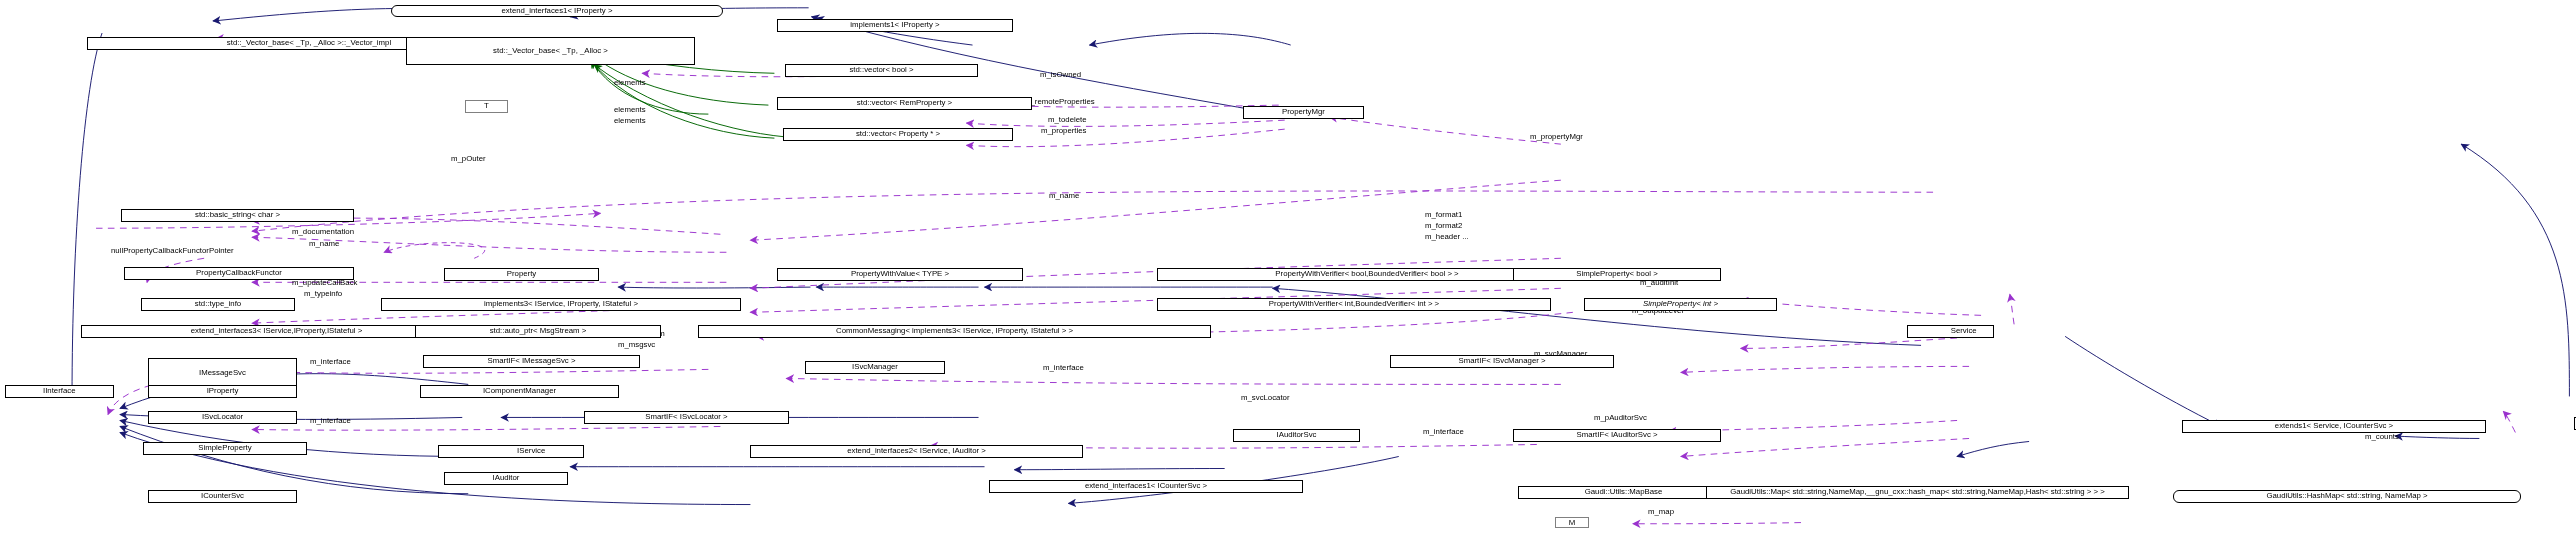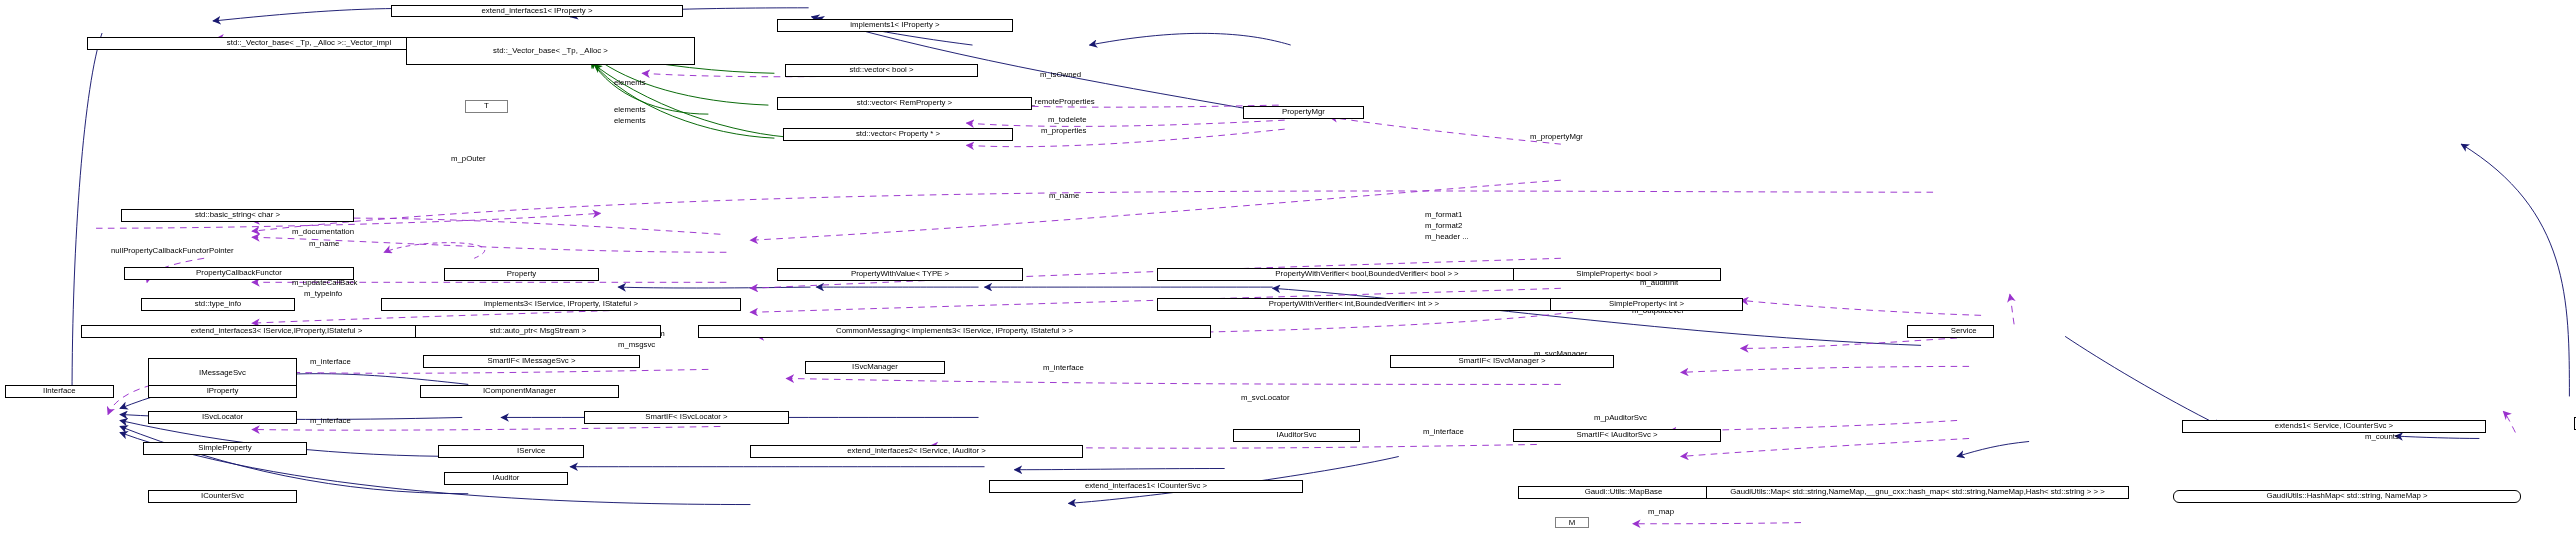--- a/index.html
+++ b/index.html
@@ -134,21 +134,21 @@
 
     <g stroke="#9a32cd" stroke-width="1.6" fill="none" stroke-dasharray="8,7" marker-end="url(#arrUse)">
       <path d="M 790,430 C 860,400 700,395 640,420"></path>
     </g>
   </svg>
 
   <div class="nodes">
       <div class="node" style="left: 428px; top: 4.8px; width: 115px; height: 12.6px;">
         <span>IProperty</span>
       </div>
-      <div class="node" style="left: 391px; top: 4.8px; width: 292px; height: 12.6px;">
+      <div class="node" style="left: 391px; top: 4.8px; width: 332px; height: 12.6px; border-radius: 6px;">
         <span>extend_interfaces1&lt; IProperty &gt;</span>
       </div>
       <div class="node" style="left: 777px; top: 19px; width: 236px; height: 12.6px;">
         <span>implements1&lt; IProperty &gt;</span>
       </div>
       <div class="node" style="left: 87px; top: 37px; width: 444px; height: 12.6px;">
         <span>std::_Vector_base&lt; _Tp, _Alloc &gt;::_Vector_impl</span>
       </div>
       <div class="node" style="left: 406px; top: 37px; width: 289px; height: 28px;">
         <span>std::_Vector_base&lt; _Tp, _Alloc &gt;</span>
@@ -185,21 +185,21 @@
       </div>
       <div class="node" style="left: 1157px; top: 268px; width: 420px; height: 12.6px;">
         <span>PropertyWithVerifier&lt; bool,BoundedVerifier&lt; bool &gt; &gt;</span>
       </div>
       <div class="node" style="left: 1513px; top: 268px; width: 208px; height: 12.6px;">
         <span>SimpleProperty&lt; bool &gt;</span>
       </div>
       <div class="node" style="left: 1157px; top: 298px; width: 394px; height: 12.6px;">
         <span>PropertyWithVerifier&lt; int,BoundedVerifier&lt; int &gt; &gt;</span>
       </div>
-      <div class="node" style="left: 1550px; top: 298px; width: 193px; height: 12.6px;">
+      <div class="node" style="left: 1584px; top: 298px; width: 193px; height: 12.6px; font-style: italic;">
         <span>SimpleProperty&lt; int &gt;</span>
       </div>
       <div class="node" style="left: 381px; top: 298px; width: 360px; height: 12.6px;">
         <span>implements3&lt; IService, IProperty, IStateful &gt;</span>
       </div>
       <div class="node" style="left: 81px; top: 325px; width: 391px; height: 12.6px;">
         <span>extend_interfaces3&lt; IService,IProperty,IStateful &gt;</span>
       </div>
       <div class="node" style="left: 415px; top: 325px; width: 246px; height: 12.6px;">
         <span>std::auto_ptr&lt; MsgStream &gt;</span>

